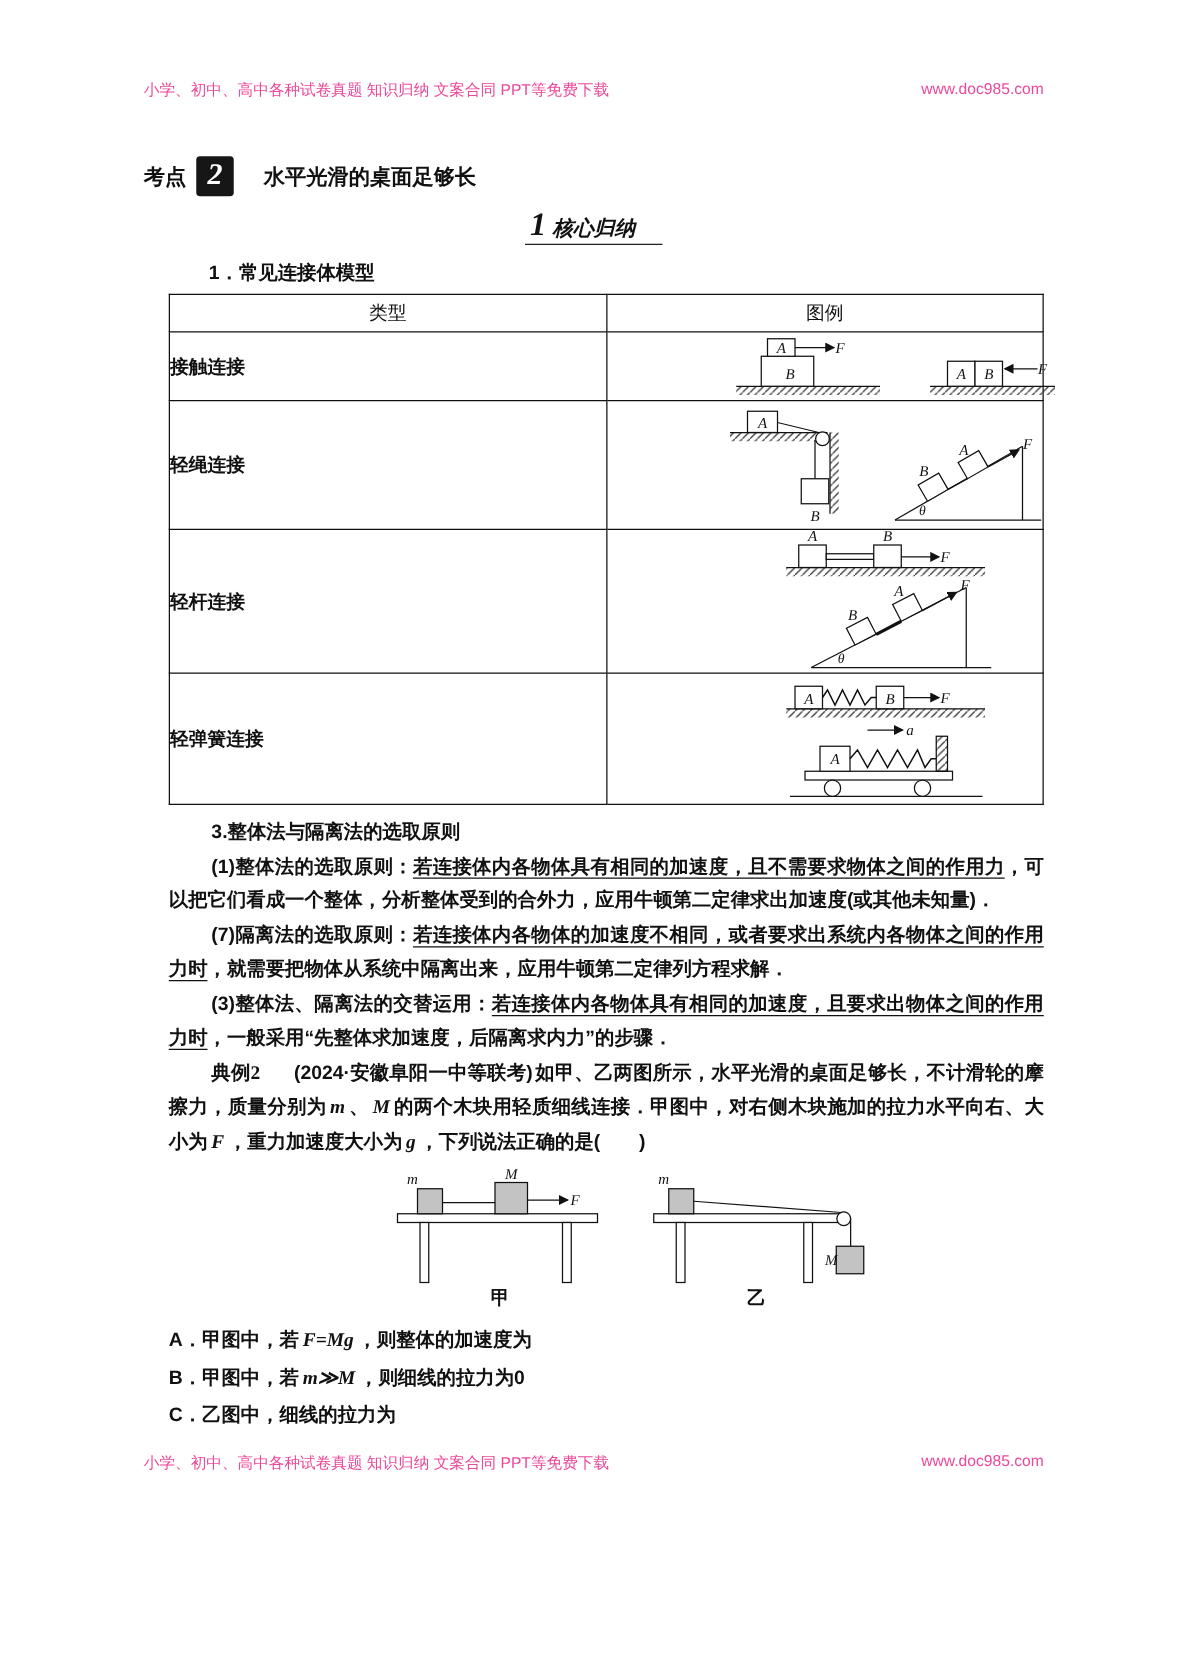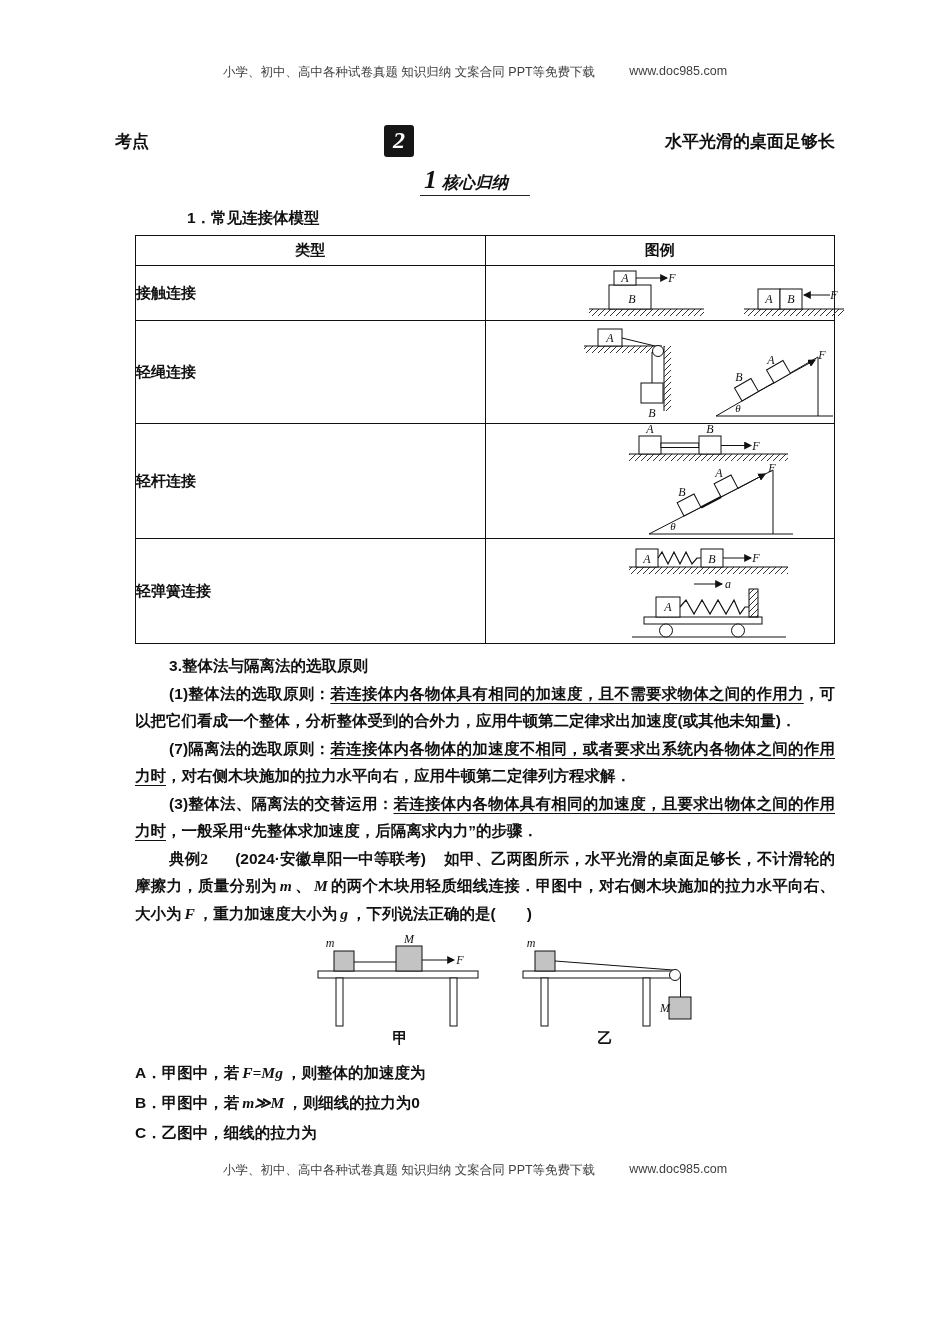--- a/index.html
+++ b/index.html
@@ -1,43 +1,43 @@
 <!DOCTYPE html>
 <html><head>
 <meta charset="utf-8">
 <style>
   *{box-sizing:border-box}
   body{margin:0;background:#fff}
   .page{width:950px;height:1344px;background:#fff;color:#111;
         font-family:"Liberation Sans","DejaVu Sans",sans-serif;
         padding:64px 115px 0;position:relative;overflow:hidden}
-  .runhead{display:flex;justify-content:center;gap:34px;font-size:12.5px;color:#404040;white-space:nowrap}
-  .title-row{display:flex;justify-content:space-between;align-items:center;gap:8px;margin-top:44px;font-weight:bold}
+  .runhead{display:flex;justify-content:space-between;gap:34px;font-size:12.5px;color:#ec4899;white-space:nowrap}
+  .title-row{display:flex;justify-content:flex-start;align-items:center;gap:8px;margin-top:44px;font-weight:bold}
   .kaodian{font-size:17px}
   .kbadge{display:inline-block;min-width:30px;height:32px;background:#161616;color:#fff;
           font-family:"Liberation Serif",serif;font-style:italic;font-weight:bold;font-size:24px;
           text-align:center;line-height:31px;border-radius:3px;padding:0 3px}
   .title-text{font-size:17px;margin-left:16px}
   .core-row{display:flex;justify-content:center;margin-top:10px}
   .core-wrap{border-bottom:1.5px solid #222;padding:0 22px 1px 4px;display:flex;align-items:baseline;gap:5px}
   .core-num{font-family:"Liberation Serif",serif;font-style:italic;font-weight:bold;font-size:26px;line-height:26px}
   .core-label{font-size:16.5px;font-weight:bold;font-style:italic}
-  .model-heading{margin:12px 0 6px 72px;font-size:15.5px;font-weight:bold}
+  .model-heading{margin:12px 0 6px 52px;font-size:15.5px;font-weight:bold}
   table.model{border-collapse:collapse;margin-left:20px;width:700px;table-layout:fixed}
   .model th,.model td{border:1px solid #111;padding:0}
-  .model th{height:30px;font-size:15px;font-weight:bold;text-align:center}
+  .model th{height:30px;font-size:15px;font-weight:normal;text-align:center}
   .type-cell{width:255px;text-align:left;font-weight:bold;font-size:15px;vertical-align:middle}
   .fig-cell{width:445px;vertical-align:middle}
   .fig{display:block}
   .body-text{margin:8px 0 0 20px;width:700px;font-size:15.5px;font-weight:bold;line-height:27.5px;text-align:justify}
   .para{text-indent:2.2em}
   .u{text-decoration:underline;text-underline-offset:4px;text-decoration-thickness:1px}
   .var,.formula{font-family:"Liberation Serif",serif;font-style:italic;padding:0 3px}
   .extag{font-family:"Liberation Serif",serif;margin-right:27px}
-  .exsource{margin-right:18px}
+  .exsource{margin-right:2px}
   .figures{display:flex;gap:20px;margin:6px 0 0 195px}
   .options{margin:10px 0 0 20px;font-size:15.5px;font-weight:bold}
   .options > div{line-height:30px}
   .runfoot{margin-top:14px}
   svg .ln{stroke:#111;stroke-width:1;fill:none}
   svg .rod{fill:#fff;stroke:#111;stroke-width:1}
   svg .blk{fill:#fff;stroke:#111;stroke-width:1}
   svg .blkg{fill:#c3c3c3;stroke:#111;stroke-width:1}
   svg .spr{fill:none;stroke:#111;stroke-width:1.2}
   svg .hat{fill:url(#hatch);stroke:none}
@@ -213,21 +213,21 @@
           <polyline class="spr" points="194,68 200,61 208,75 216,61 224,75 232,61 240,75 248,61 254,75 259,68 263,68"></polyline>
         </svg>
       </td>
     </tr>
   </tbody>
     </table>
 
   <div class="body-text">
     <div class="para">3.整体法与隔离法的选取原则</div>
     <div class="para"><span>(1)整体法的选取原则：</span><span class="u">若连接体内各物体具有相同的加速度，且不需要求物体之间的作用力</span><span>，可以把它们看成一个整体，分析整体受到的合外力，应用牛顿第二定律求出加速度(或其他未知量)．</span></div>
-    <div class="para"><span>(7)隔离法的选取原则：</span><span class="u">若连接体内各物体的加速度不相同，或者要求出系统内各物体之间的作用力时</span><span>，对右侧木块施加的拉力水平向右，应用牛顿第二定律列方程求解．</span></div>
+    <div class="para"><span>(7)隔离法的选取原则：</span><span class="u">若连接体内各物体的加速度不相同，或者要求出系统内各物体之间的作用力时</span><span>，就需要把物体从系统中隔离出来，应用牛顿第二定律列方程求解．</span></div>
     <div class="para"><span>(3)整体法、隔离法的交替运用：</span><span class="u">若连接体内各物体具有相同的加速度，且要求出物体之间的作用力时</span><span>，一般采用“先整体求加速度，后隔离求内力”的步骤．</span></div>
     <div class="para"><span class="extag">典例2</span><span class="exsource">(2024·安徽阜阳一中等联考)</span><span>如甲、乙两图所示，水平光滑的桌面足够长，不计滑轮的摩擦力，质量分别为</span><span class="var">m</span><span>、</span><span class="var">M</span><span>的两个木块用轻质细线连接．甲图中，对右侧木块施加的拉力水平向右、大小为</span><span class="var">F</span><span>，重力加速度大小为</span><span class="var">g</span><span>，下列说法正确的是(　　)</span></div>
   </div>
 
   <div class="figures">
     <svg width="185" height="115">
       <rect class="blk" x="8" y="38" width="160" height="7"></rect>
       <rect class="blk" x="26" y="45" width="7" height="48"></rect>
       <rect class="blk" x="140" y="45" width="7" height="48"></rect>
       <rect class="blkg" x="24" y="18" width="20" height="20"></rect>

